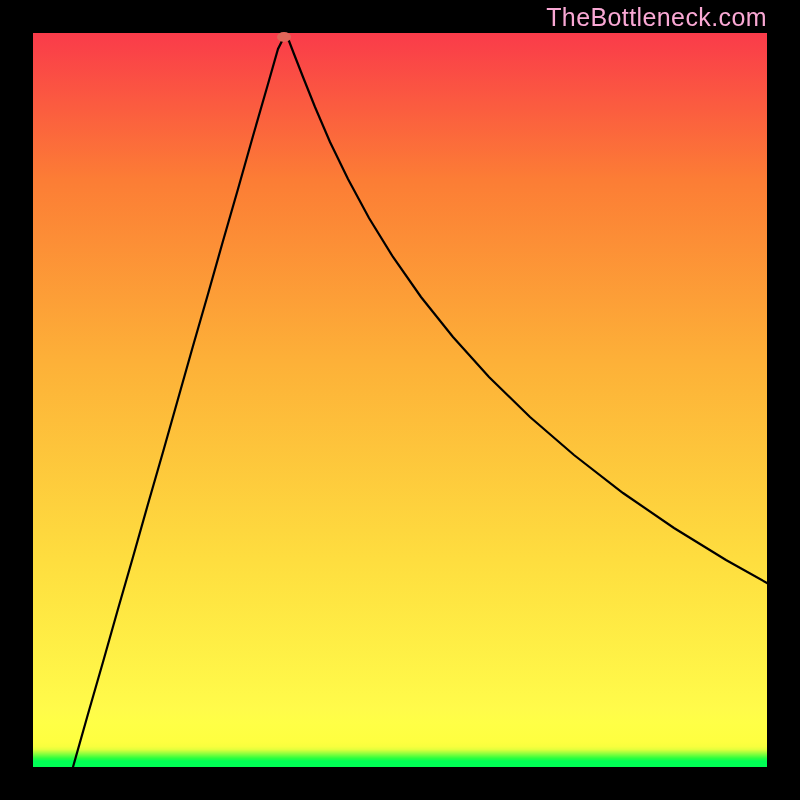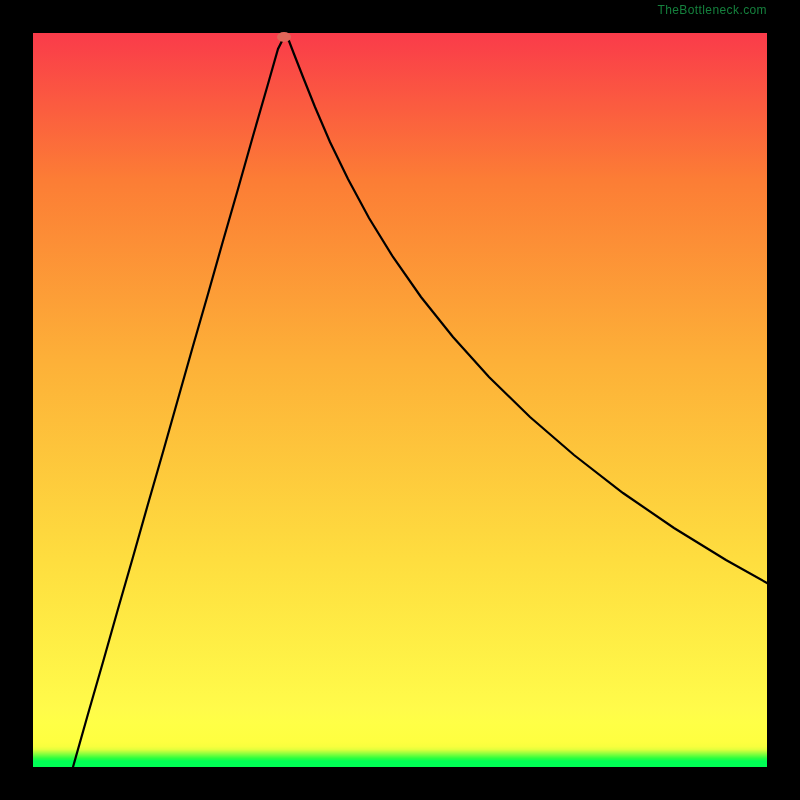--- a/index.html
+++ b/index.html
@@ -13,21 +13,21 @@
     #e4ff3d 2.4%,
     #f8ff3e 2.8%,
     #feff40 3.4%,
     #ffff46 6%,
     #fffb4a 8%,
     #fede3f 28%,
     #fdb138 55%,
     #fc7d35 80%,
     #fa3b4a 100%);
 }
-.watermark{position:absolute;top:3px;right:33px;color:#15803d;font-size:12px;font-weight:400;letter-spacing:.4px}
+.watermark{position:absolute;top:3px;right:33px;color:#f9a8d4;font-size:25px;font-weight:400;letter-spacing:.4px}
 .curve{position:absolute;left:33px;top:33px}
 .marker{position:absolute;width:14px;height:10px;background:#e16659;border-radius:50%;transform:translate(-50%,-50%)}
 </style>
 </head>
 <body>
 
 <div class="frame">
   <div class="plot-area"></div>
 
   <svg class="curve" width="734" height="734" viewBox="0 0 734 734">

